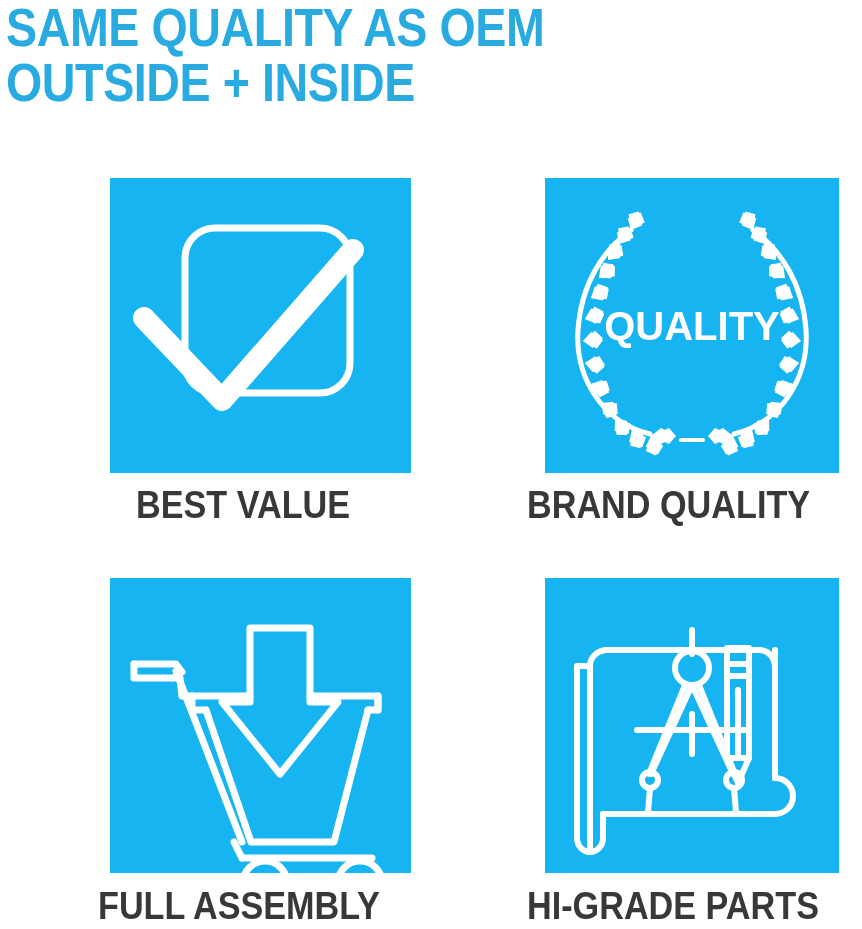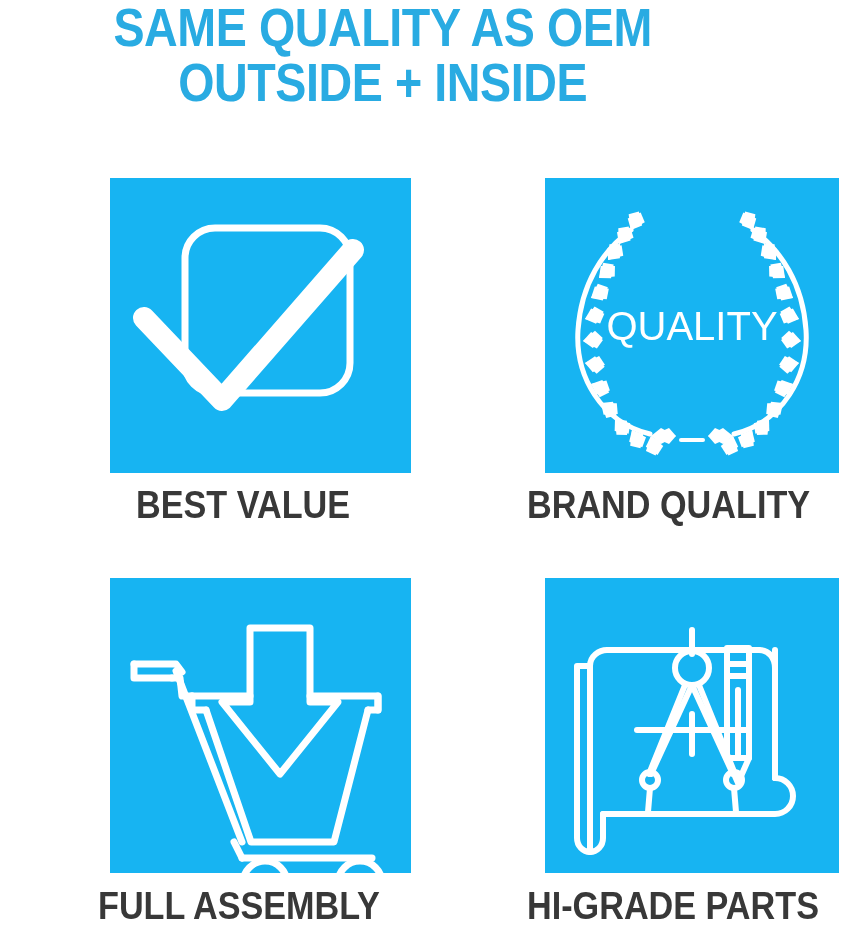--- a/index.html
+++ b/index.html
@@ -2,21 +2,21 @@
 <html><head>
 <meta charset="utf-8">
 <style>
   * { margin:0; padding:0; box-sizing:border-box; }
   html, body {
     width:862px; height:929px;
     background:#ffffff;
     font-family:"Liberation Sans", sans-serif;
     overflow:hidden;
   }
-  #root { position:relative; width:862px; height:929px; background:#fff;text-align:center; }
+  #root { position:relative; width:862px; height:929px; background:#fff; }
 
   
   .headline {
     position:absolute;
     left:6px; top:0px;
     width:856px;
     color:#29ABE2;
     font-family:"Liberation Sans", sans-serif;
     font-weight:700;
     font-size:53px;
@@ -78,21 +78,21 @@
     font-family:"Liberation Sans", sans-serif;
     font-weight:700;
     font-size:38px;
     line-height:42px;
     letter-spacing:1px;
     margin-top:-18px;
   }
   .wreath-text .wt-quality {
     color:#ffffff;
     font-family:"Liberation Sans", sans-serif;
-    font-weight:400;
+    font-weight:700;
     font-size:40px;
     line-height:44px;
     letter-spacing:0px;
   }
 </style>
 </head>
 <body>
 
 <div id="root">
 

